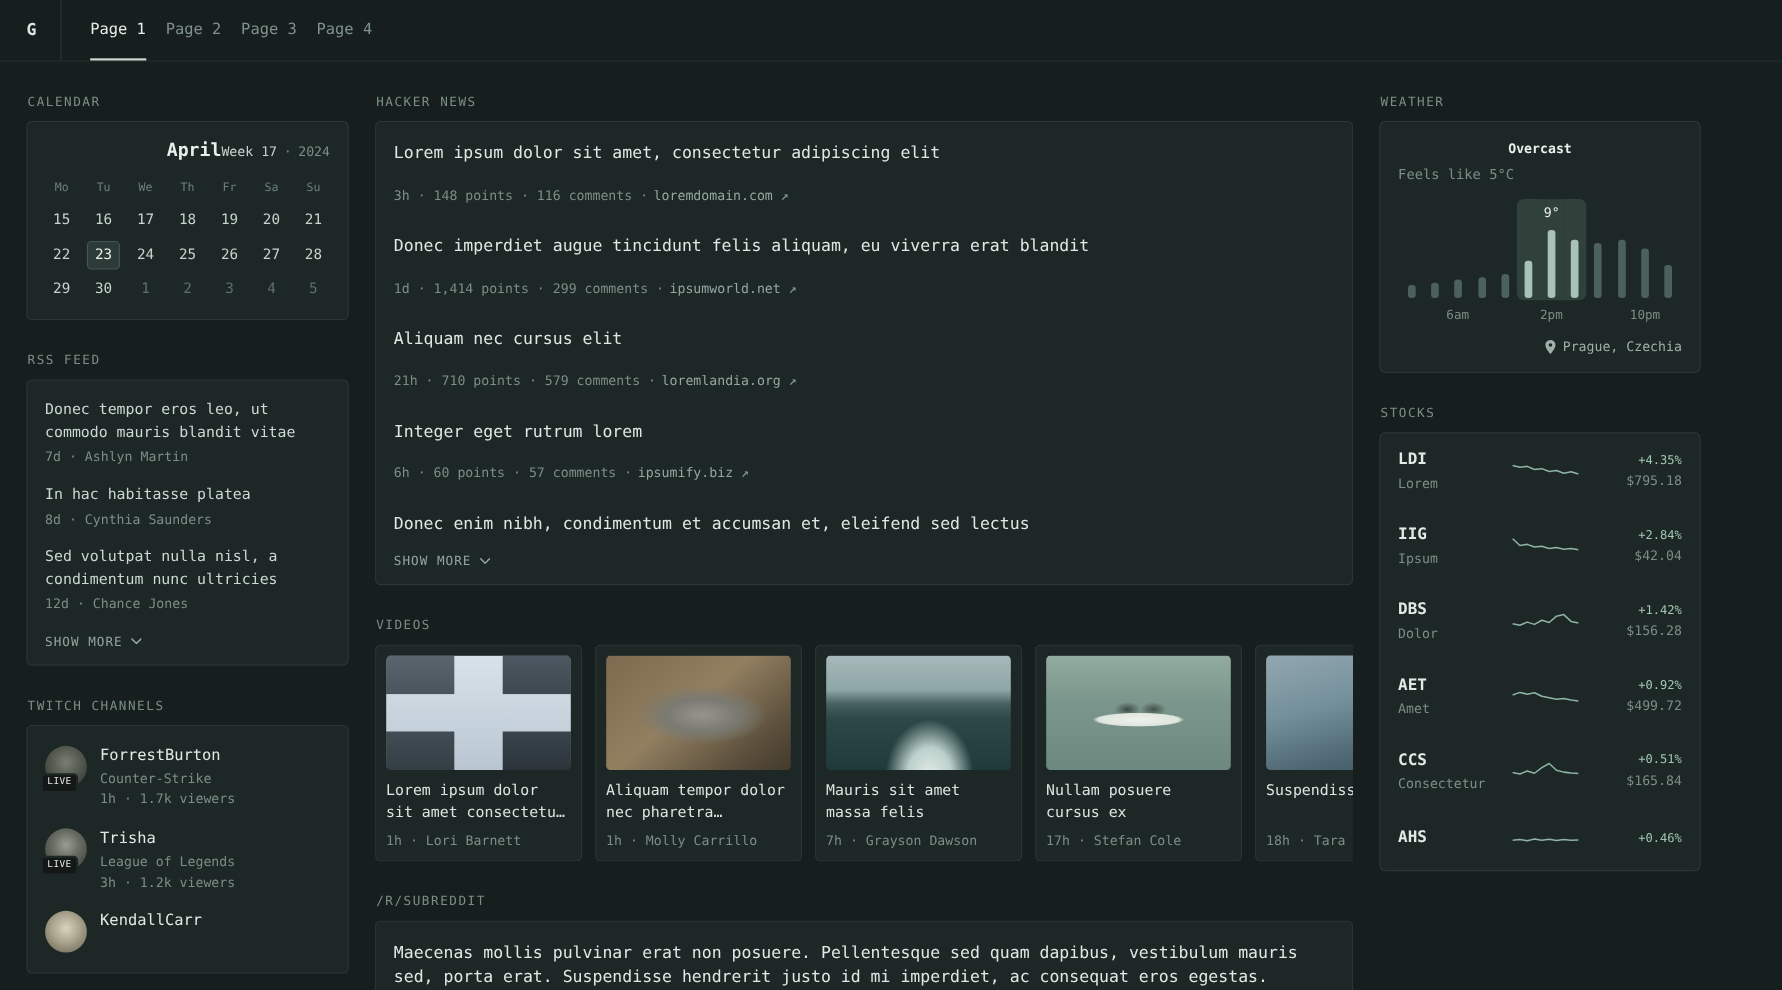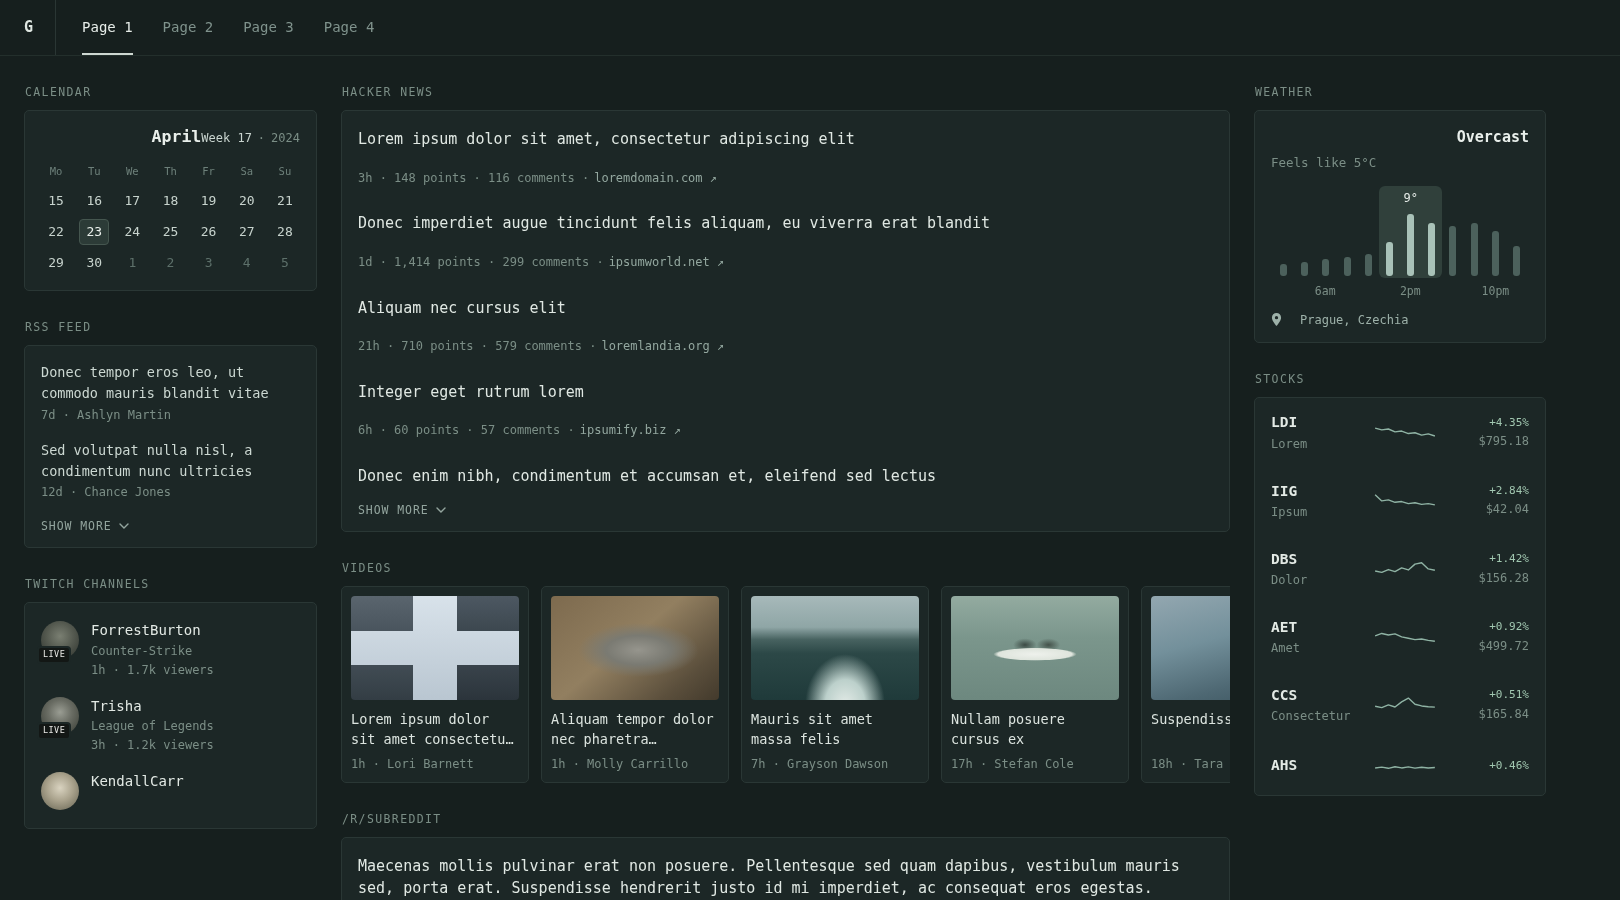--- a/index.html
+++ b/index.html
@@ -5,21 +5,21 @@
   *{box-sizing:border-box;margin:0;padding:0}
   html,body{width:1620px;height:900px;overflow:hidden}
   body{
     background:#161f1e;color:#d6e0db;line-height:1.4;
     font-family:"DejaVu Sans Mono","Liberation Mono",monospace;font-size:14px;
   }
   
   header{height:56px;display:flex;align-items:stretch;padding:0 24px;border-bottom:1px solid #232f2c}
   .logo-wrap{display:flex;align-items:center;padding-right:22px;margin-right:26px;border-right:1px solid #2a3634}
   .logo{font-weight:bold;font-size:15px;color:#dfe7e2;cursor:pointer}
-  nav{display:flex;gap:30px}
+  nav{display:flex;gap:18px}
   .tab{display:flex;align-items:center;color:#7f928c;font-size:14px;cursor:pointer;border-bottom:2px solid transparent;padding-top:2px}
   .tab.active{color:#e6ece8;border-bottom-color:#cdd7d1}
   
   main{padding:28px 24px 0;display:grid;grid-template-columns:293px 889px 292px;gap:0 24px;align-items:start}
   section{margin-bottom:28px}
   .sec-title{font-size:11.5px;font-weight:normal;letter-spacing:.12em;color:#7b8e86;margin:0 0 10px 1px}
   .card{background:#1c2726;border:1px solid #2a3735;border-radius:5px}
   
   .cal-head{display:flex;justify-content:flex-end;align-items:baseline;padding:14px 16px 6px}
   .month{font-size:16.5px;font-weight:bold;color:#e9efeb}
@@ -73,33 +73,33 @@
   .th-4{background-image:
     radial-gradient(ellipse 40% 10% at 50% 56%,#eef1ec 0%,#dfe5dd 55%,rgba(0,0,0,0) 62%),
     radial-gradient(ellipse 10% 9% at 44% 47%,#3c4a44 0%,rgba(0,0,0,0) 70%),
     radial-gradient(ellipse 10% 9% at 58% 47%,#44524a 0%,rgba(0,0,0,0) 70%),
     linear-gradient(180deg,#93aba0 0%,#7b968c 40%,#6d887f 100%)}
   .th-5{background-image:linear-gradient(165deg,#93a7b0 0%,#73909b 40%,#4e6873 75%,#3a525c 100%)}
   .v-title{font-size:13.5px;color:#dce4df;line-height:1.5;height:40px;overflow:hidden}
   .v-meta{font-size:12px;color:#7b8e86;margin-top:7px}
   
   .weather-card{padding:16px 16px 14px}
-  .w-cond{text-align:right;font-size:15px;font-weight:bold;color:#e9efeb}
+  .w-cond{text-align:center;font-size:12px;font-weight:bold;color:#e9efeb}
   .w-feels{text-align:left;font-size:12.5px;color:#7b8e86;margin-top:6px}
   .w-chart{position:relative;height:92px;margin:14px 2px 0;display:flex;align-items:flex-end}
   .wcell{flex:1;height:100%;display:flex;align-items:flex-end;justify-content:center}
   .wcell.hi{background:#30403b;border-radius:6px}
   .wcell.hi + .wcell.hi{border-top-left-radius:0;border-bottom-left-radius:0}
   .wcell.hi:has(+ .wcell.hi){border-top-right-radius:0;border-bottom-right-radius:0}
   .wbar{width:7px;border-radius:3px;background:#4c615c;margin-bottom:2px}
   .wcell.hi .wbar{background:#a9c2b8}
   .w-temp{position:absolute;top:4px;left:54.2%;transform:translateX(-50%);font-size:12px;color:#e6ece8}
   .w-times{position:relative;height:16px;margin-top:5px;font-size:11.5px;color:#7b8e86}
   .w-times span{position:absolute;transform:translateX(-50%)}
-  .w-loc{display:flex;justify-content:flex-start;align-items:center;gap:18px;margin-top:13px;color:#9db1a9;font-size:12px}
+  .w-loc{display:flex;justify-content:flex-end;align-items:center;gap:6px;margin-top:13px;color:#9db1a9;font-size:12px}
   .pin{width:11px;height:13px;fill:currentColor}
   
   .stock-row{display:flex;align-items:center;padding:14px 16px;cursor:pointer}
   .s-left{width:100px}
   .s-ticker{font-size:14.5px;font-weight:bold;color:#e3eae5}
   .s-name{font-size:12px;color:#7b8e86;margin-top:3px}
   .spark{width:68px;height:28px;flex-shrink:0}
   .spark-line{fill:none;stroke-width:1.5;stroke-linejoin:round}
   .spark-line.pos{stroke:#8fb3a4}
   .spark-line.neg{stroke:#d98f7b}
@@ -173,20 +173,24 @@
     </section>
 
     <section>
       <h2 class="sec-title">RSS FEED</h2>
       <div class="card">
         <div class="rss-item">
           <div class="rss-title">Donec tempor eros leo, ut commodo mauris blandit vitae</div>
           <div class="rss-meta">7d · Ashlyn Martin</div>
         </div>
         <div class="rss-item">
+          <div class="rss-title">In hac habitasse platea</div>
+          <div class="rss-meta">8d · Cynthia Saunders</div>
+        </div>
+        <div class="rss-item">
           <div class="rss-title">Sed volutpat nulla nisl, a condimentum nunc ultricies</div>
           <div class="rss-meta">12d · Chance Jones</div>
         </div>
         <button class="show-more">
           <span>SHOW MORE</span>
           <svg class="chev" viewBox="0 0 10 6">
               <path d="M1 1l4 4 4-4"></path>
             </svg>
         </button>
       </div>

